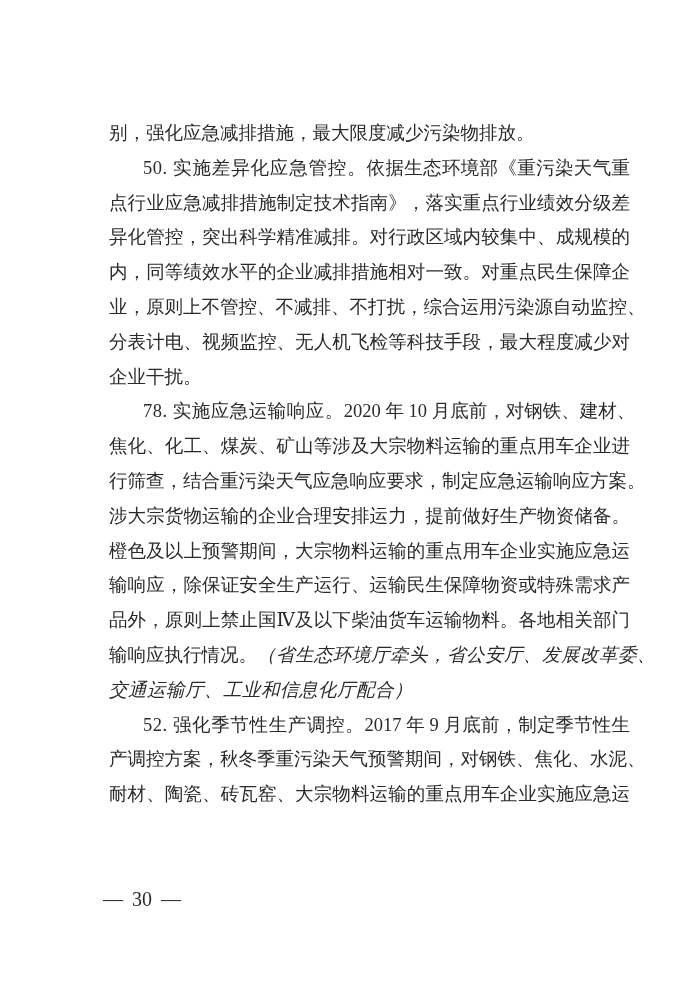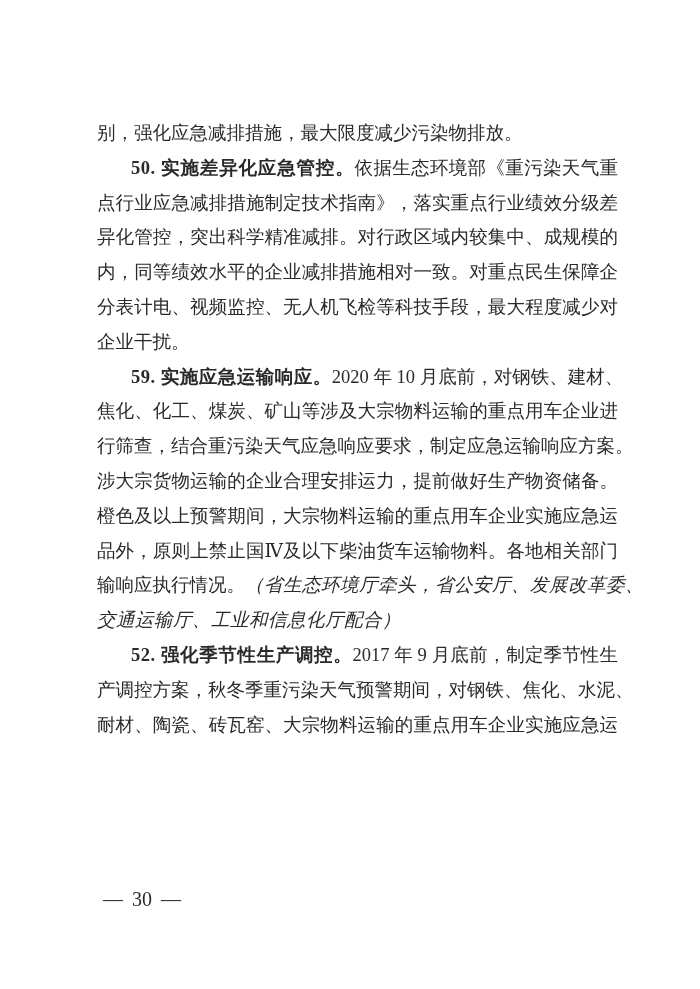--- a/index.html
+++ b/index.html
@@ -10,21 +10,21 @@
   .page {
     position: relative;
     width: 700px;
     height: 989px;
     background: #ffffff;
     overflow: hidden;
     font-family: "Liberation Serif", "DejaVu Serif", serif;
   }
   .text-block {
     position: absolute;
-    left: 97px;
+    left: 109px;
     top: 116px;
     width: 521px;
     color: #2a2a2a;
     font-size: 18.5px;
     line-height: 34.8px;
   }
   .line {
     text-align: justify;
     text-align-last: justify;
     height: 34.8px;
@@ -32,21 +32,21 @@
     white-space: nowrap;
   }
   .line.no-just {
     text-align-last: left;
   }
   .line.indent {
     text-indent: 34px;
   }
   .seg { display: inline; }
   .seg.bold {
-    font-weight: 700;
+    font-weight: 400;
     letter-spacing: 0.5px;
   }
   .seg.kaiti {
     font-style: italic;
     letter-spacing: 0.5px;
   }
   .footer {
     position: absolute;
     left: 103px;
     top: 888px;
@@ -66,27 +66,29 @@
 </head>
 <body>
 
 <div class="page">
   <div class="text-block" style="color: rgb(42, 42, 42);">
       <div class="line no-just"><span class="seg normal">别，强化应急减排措施，最大限度减少污染物排放。</span></div>
       <div class="line indent"><span class="seg bold">50. 实施差异化应急管控。</span><span class="seg normal">依据生态环境部《重污染天气重</span></div>
       <div class="line"><span class="seg normal">点行业应急减排措施制定技术指南》，落实重点行业绩效分级差</span></div>
       <div class="line"><span class="seg normal">异化管控，突出科学精准减排。对行政区域内较集中、成规模的</span></div>
       <div class="line"><span class="seg normal">内，同等绩效水平的企业减排措施相对一致。对重点民生保障企</span></div>
+      <div class="line"><span class="seg normal">业，原则上不管控、不减排、不打扰，综合运用污染源自动监控、</span></div>
       <div class="line"><span class="seg normal">分表计电、视频监控、无人机飞检等科技手段，最大程度减少对</span></div>
       <div class="line no-just"><span class="seg normal">企业干扰。</span></div>
-      <div class="line indent"><span class="seg bold">59. 实施应急运输响应。</span><span class="seg normal">2020 年 10 月底前，对钢铁、建材、</span></div>
+      <div class="line indent"><span class="seg bold">78. 实施应急运输响应。</span><span class="seg normal">2020 年 10 月底前，对钢铁、建材、</span></div>
       <div class="line"><span class="seg normal">焦化、化工、煤炭、矿山等涉及大宗物料运输的重点用车企业进</span></div>
       <div class="line"><span class="seg normal">行筛查，结合重污染天气应急响应要求，制定应急运输响应方案。</span></div>
       <div class="line"><span class="seg normal">涉大宗货物运输的企业合理安排运力，提前做好生产物资储备。</span></div>
       <div class="line"><span class="seg normal">橙色及以上预警期间，大宗物料运输的重点用车企业实施应急运</span></div>
+      <div class="line"><span class="seg normal">输响应，除保证安全生产运行、运输民生保障物资或特殊需求产</span></div>
       <div class="line"><span class="seg normal">品外，原则上禁止国Ⅳ及以下柴油货车运输物料。各地相关部门</span></div>
       <div class="line"><span class="seg normal">输响应执行情况。</span><span class="seg kaiti">（省生态环境厅牵头，省公安厅、发展改革委、</span></div>
       <div class="line no-just"><span class="seg kaiti">交通运输厅、工业和信息化厅配合）</span></div>
       <div class="line indent"><span class="seg bold">52. 强化季节性生产调控。</span><span class="seg normal">2017 年 9 月底前，制定季节性生</span></div>
       <div class="line"><span class="seg normal">产调控方案，秋冬季重污染天气预警期间，对钢铁、焦化、水泥、</span></div>
       <div class="line"><span class="seg normal">耐材、陶瓷、砖瓦窑、大宗物料运输的重点用车企业实施应急运</span></div>
     </div>
   <div class="footer">
     <span class="dash">—</span><span class="num">30</span><span class="dash">—</span>
   </div>

